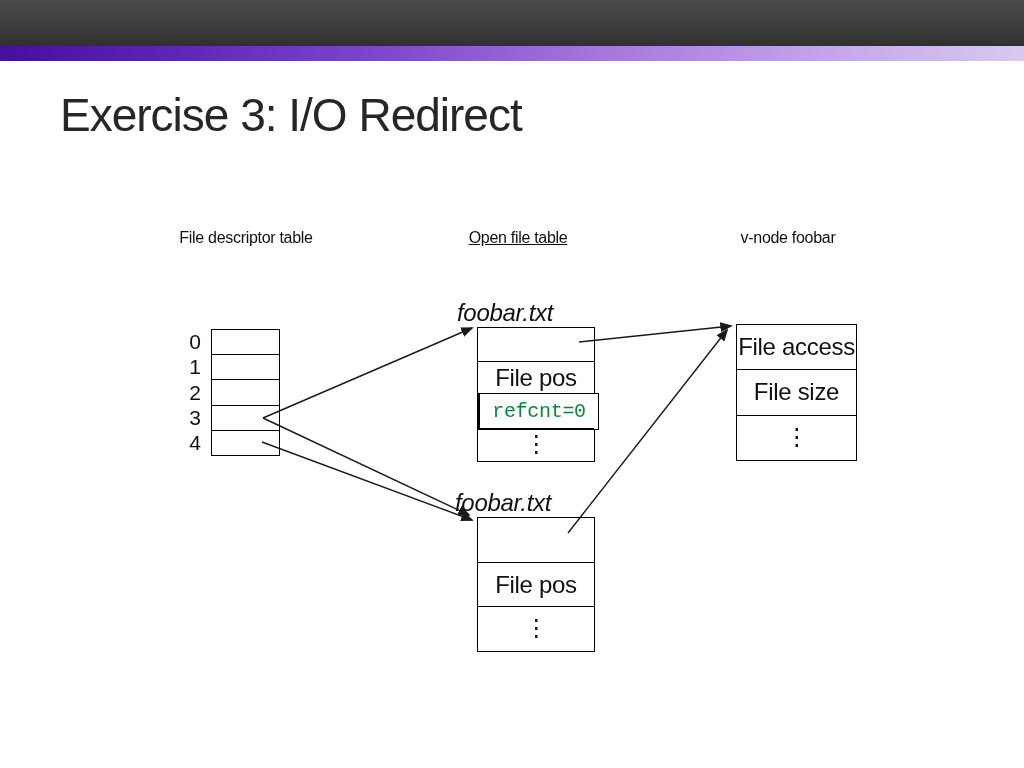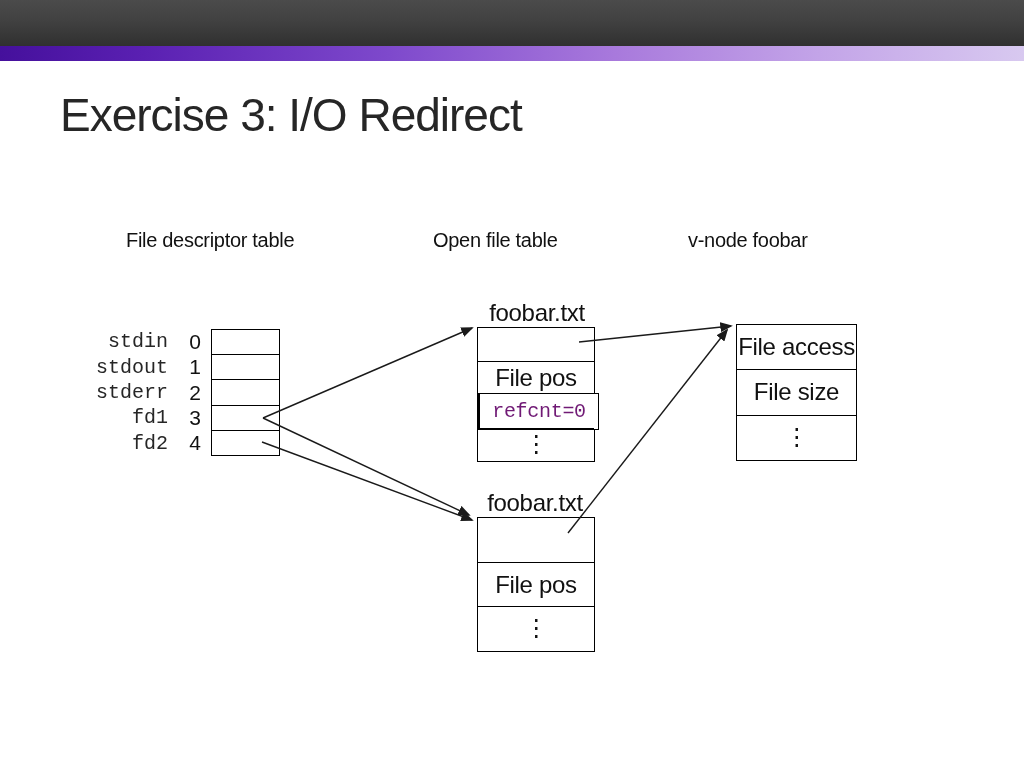--- a/index.html
+++ b/index.html
@@ -16,85 +16,78 @@
     position:absolute;left:0;top:46px;width:1024px;height:15px;
     background:linear-gradient(90deg,#45109c 0%,#5a20b2 14%,#7e49cc 38%,#a879dc 60%,#c3a4e8 80%,#d8c9f0 100%);
   }
   
   .title{
     position:absolute;left:60px;top:88px;margin:0;
     font-size:46px;font-weight:400;letter-spacing:-1px;color:#262626;white-space:nowrap;
   }
   
   .col-label{
-    position:absolute;top:229px;height:28px;text-align:left;
-    font-size:20px;letter-spacing:-0.3px;color:#111;white-space:nowrap;
+    position:absolute;top:229px;height:28px;text-align:center;
+    font-size:16px;letter-spacing:-0.3px;color:#111;white-space:nowrap;
   }
   .col-label.fd{left:126px;width:240px;}
-  .col-label.open{left:433px;width:200px;}
+  .col-label.open{left:418px;width:200px;text-decoration:underline;}
   .col-label.vnode{left:688px;width:200px;}
   
   .fd-names{position:absolute;left:92px;top:329px;width:76px;height:127px;display:flex;flex-direction:column;}
   .fd-names .cellrow{flex:1;display:flex;align-items:center;justify-content:flex-end;
     font-family:"Liberation Mono","DejaVu Sans Mono",monospace;font-size:20px;color:#262626;}
   .fd-indexes{position:absolute;left:182px;top:329px;width:26px;height:127px;display:flex;flex-direction:column;}
   .fd-indexes .cellrow{flex:1;display:flex;align-items:center;justify-content:center;font-size:21px;color:#111;}
   .fd-boxes{
     position:absolute;left:211px;top:329px;width:69px;height:127px;
     border:1.5px solid #000;box-sizing:border-box;display:flex;flex-direction:column;background:#fff;
   }
   .fd-boxes .cell{flex:1;}
   .fd-boxes .cell + .cell{border-top:1.5px solid #000;}
   
   .file-label{
-    position:absolute;height:27px;text-align:center;font-size:24px;letter-spacing:-0.3px;color:#111;white-space:nowrap;
+    position:absolute;height:27px;text-align:left;font-size:24px;letter-spacing:-0.3px;color:#111;white-space:nowrap;font-style:italic;
   }
   .file-label.top{left:457px;top:299px;width:160px;}
   .file-label.bottom{left:455px;top:489px;width:160px;}
   .mini-table{
     position:absolute;border:1.5px solid #000;box-sizing:border-box;background:#fff;
     display:flex;flex-direction:column;
   }
   .mini-table.open-top{left:477px;top:327px;width:118px;height:135px;}
   .mini-table.open-bottom{left:477px;top:517px;width:118px;height:135px;}
   .mini-table.vnode{left:736px;top:324px;width:121px;height:137px;}
   .mini-table .trow{flex:1;position:relative;display:flex;align-items:center;justify-content:center;
     font-size:24px;letter-spacing:-0.3px;color:#111;}
   .mini-table .trow + .trow{border-top:1.5px solid #000;}
   .refcnt-box{
     position:absolute;top:-2px;bottom:-2px;left:-1px;right:-5px;
     border:1.6px solid #000;border-left-width:3px;background:#fff;
     display:flex;align-items:center;justify-content:center;
-    font-family:"Liberation Mono","DejaVu Sans Mono",monospace;font-size:20px;color:#701a75;
+    font-family:"Liberation Mono","DejaVu Sans Mono",monospace;font-size:20px;color:#15803d;
   }
   .dots{font-family:"DejaVu Sans",sans-serif;font-size:28px;line-height:0.9;color:#000;}
   
   .arrows{position:absolute;left:0;top:0;width:1024px;height:768px;pointer-events:none;z-index:6;}
 </style>
 </head>
 <body>
 
 <div class="slide">
 
   <div class="header-bar"></div>
   <div class="header-accent"></div>
 
   <h1 class="title">Exercise 3: I/O Redirect</h1>
 
   <div class="col-label fd">File descriptor table</div>
   <div class="col-label open">Open file table</div>
   <div class="col-label vnode">v-node foobar</div>
 
-  <div class="fd-names">
-    <div class="cellrow">stdin</div>
-    <div class="cellrow">stdout</div>
-    <div class="cellrow">stderr</div>
-    <div class="cellrow">fd1</div>
-    <div class="cellrow">fd2</div>
-  </div>
   <div class="fd-indexes">
     <div class="cellrow">0</div>
     <div class="cellrow">1</div>
     <div class="cellrow">2</div>
     <div class="cellrow">3</div>
     <div class="cellrow">4</div>
   </div>
   <div class="fd-boxes">
     <div class="cell"></div>
     <div class="cell"></div>

